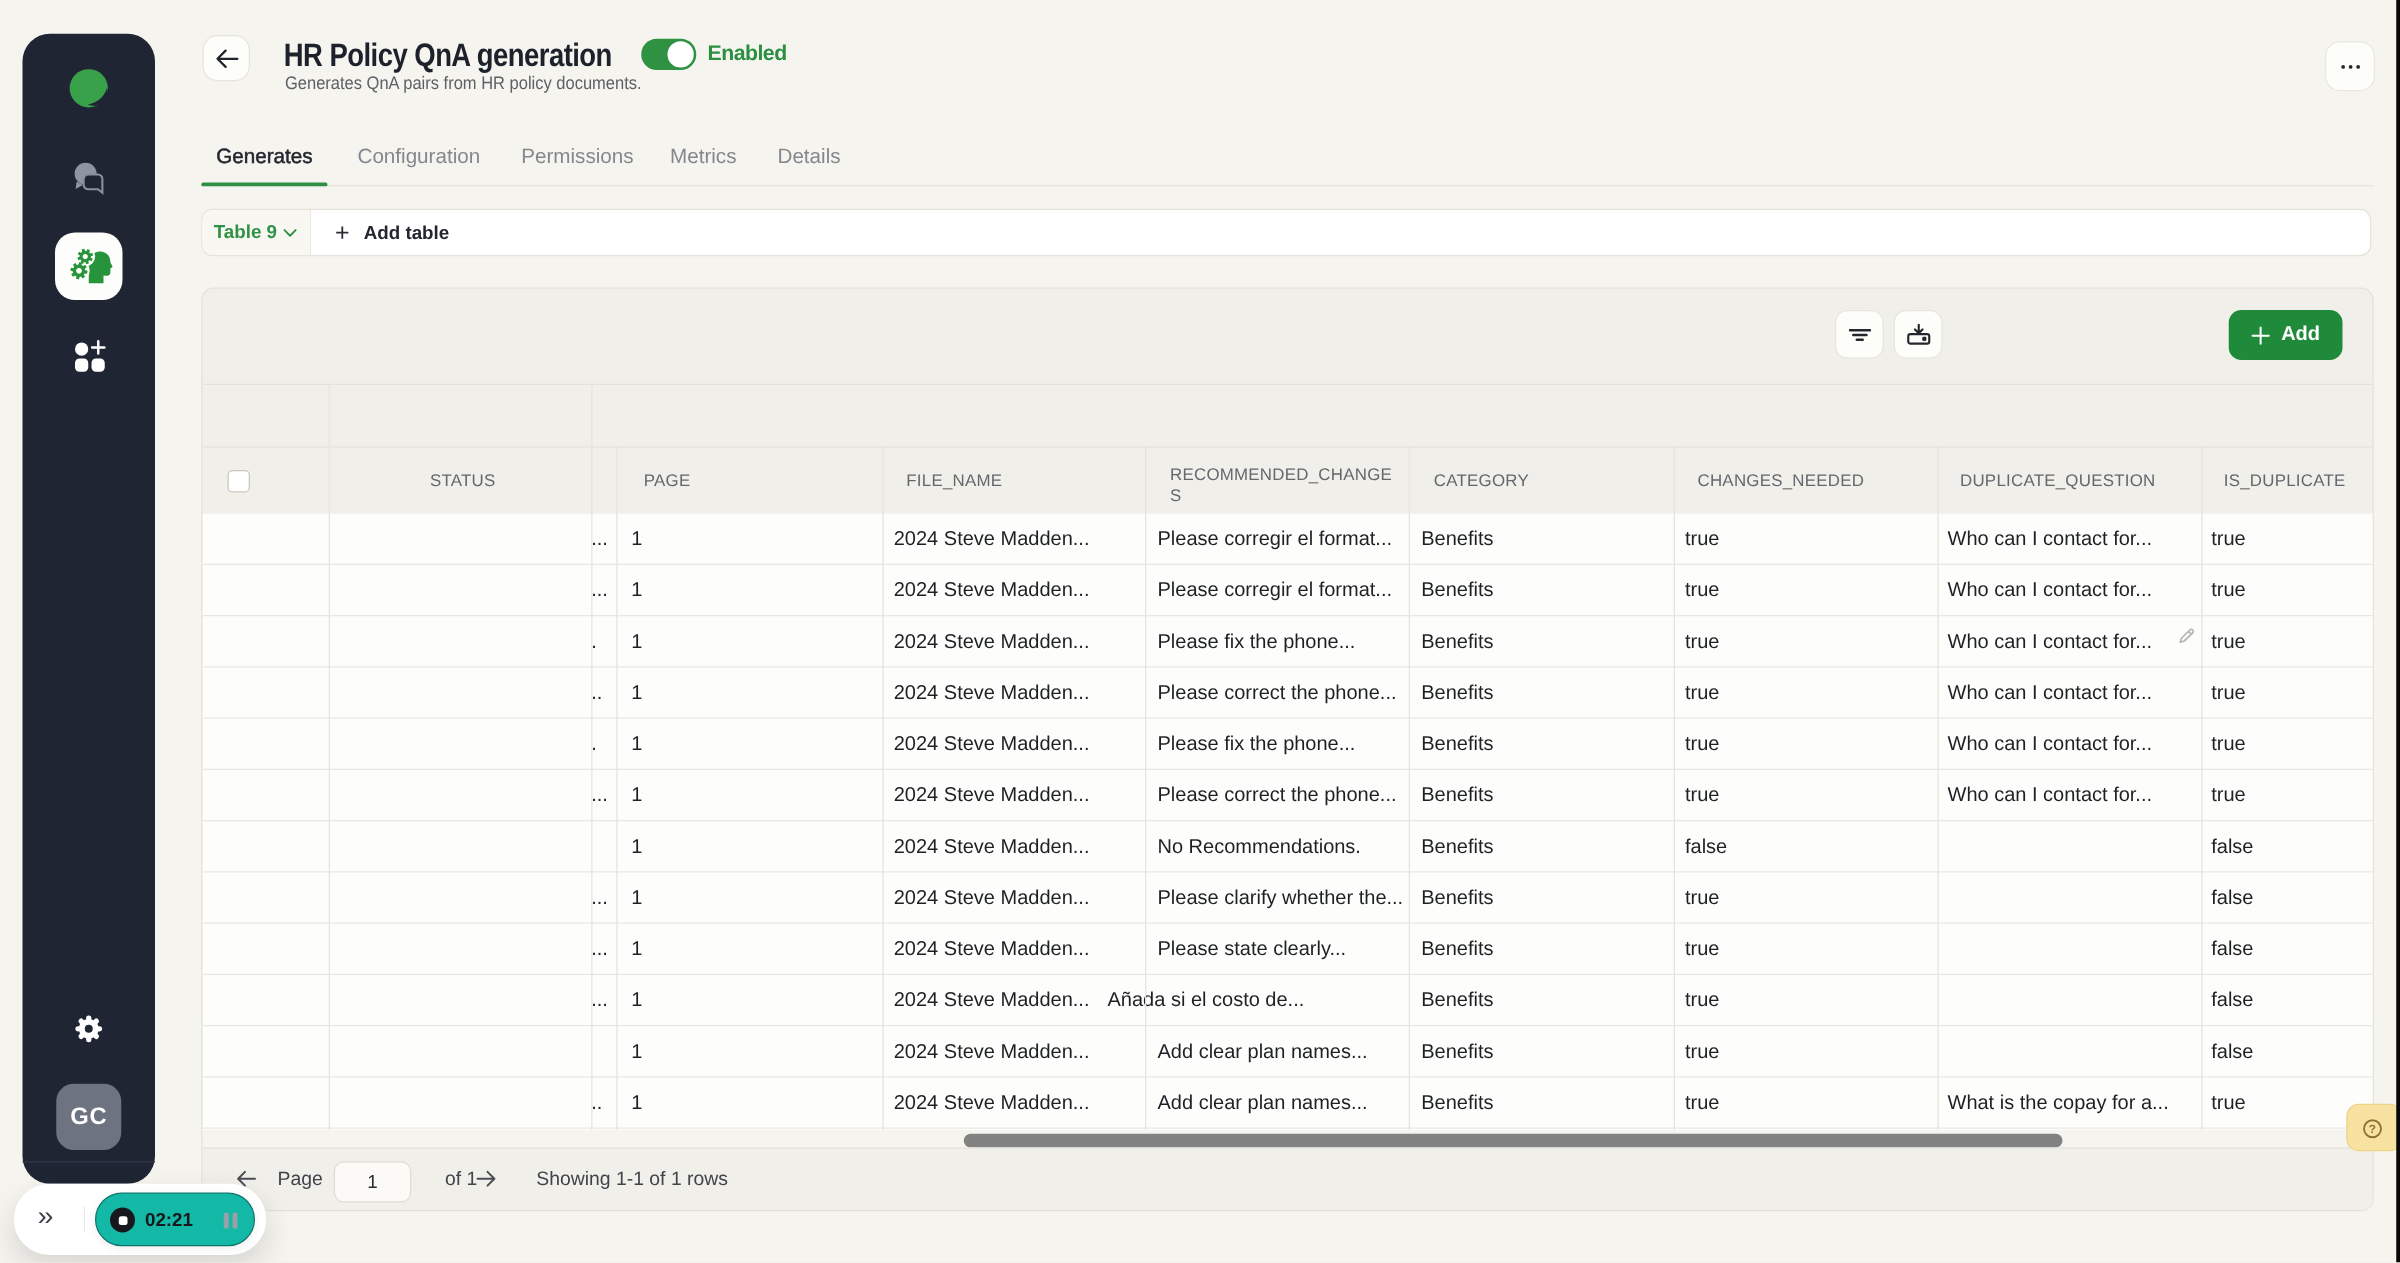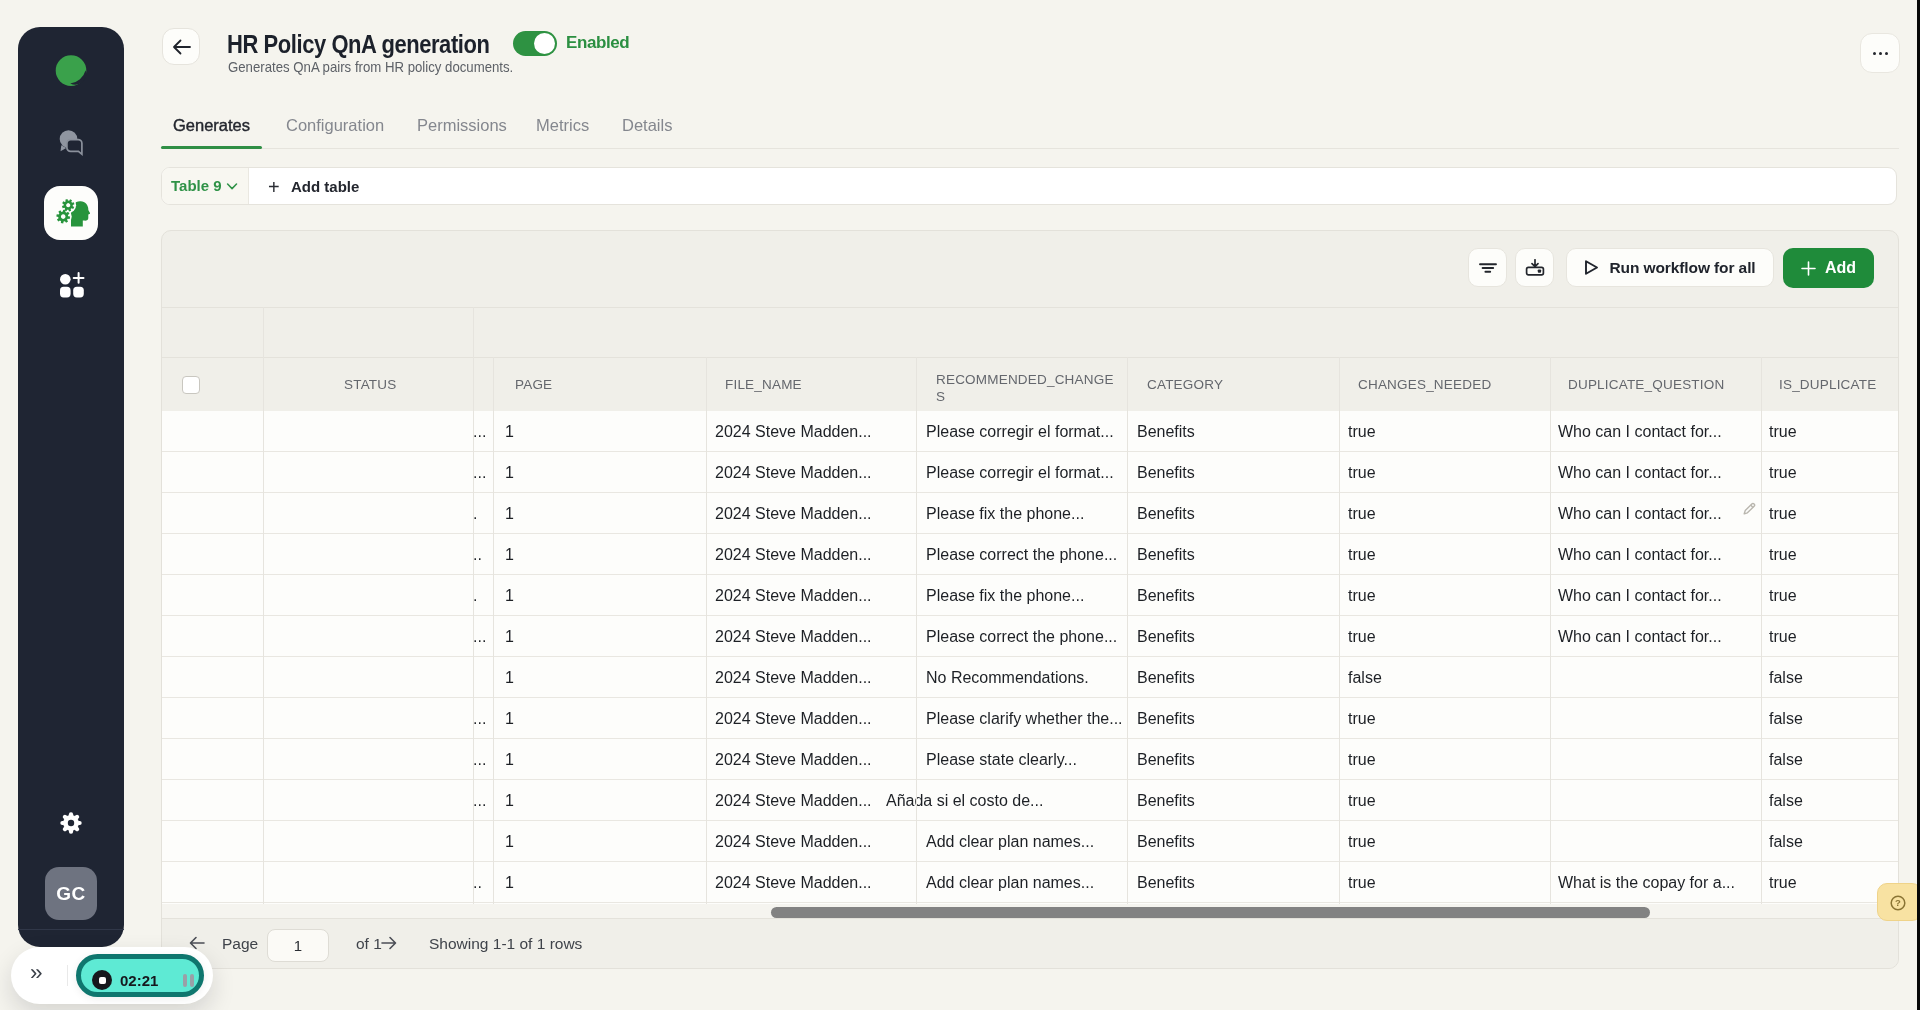--- a/index.html
+++ b/index.html
@@ -55,21 +55,21 @@
 
 #hscroll { position:absolute; left:609px; top:676px; width:879px; height:11px; background:#828282; border-radius:6px; }
 #pgbar { position:absolute; left:0; top:687px; width:1738px; height:52px; background:#f0efe9; border-top:1px solid #e4e2db; }
 #pgbar .txt { position:absolute; top:16px; font-size:15.5px; color:#3f434a; white-space:nowrap; }
 #pginput { position:absolute; left:105px; top:10px; width:62px; height:33px; background:#fbfaf6; border:1px solid #dedcd5; border-radius:8px; font-size:15px; color:#2a2d33; text-align:center; line-height:31px; }
 
 
 #pill { position:absolute; left:11px; top:947px; width:202px; height:57px; background:#fff; border-radius:29px; box-shadow:0 10px 24px rgba(20,24,32,0.14); }
 #pill .chev { position:absolute; left:19px; top:13px; font-size:22px; color:#3b4049; letter-spacing:-2px; }
 #pill .div { position:absolute; left:56px; top:18px; width:1px; height:21px; background:#e9e9e9; }
-#ipill { position:absolute; left:65px; top:7px; width:128px; height:43px; background:#5eead4; border:5px solid #0f766e; border-radius:22px; box-shadow:0 2px 8px rgba(0,0,0,0.07); }
+#ipill { position:absolute; left:65px; top:7px; width:128px; height:43px; background:#14b8a6; border:1px solid #0f766e; border-radius:22px; box-shadow:0 2px 8px rgba(0,0,0,0.07); }
 #ipill .rec { position:absolute; left:11px; top:11px; width:20px; height:20px; background:#16181d; border-radius:50%; }
 #ipill .rec i { position:absolute; left:6.5px; top:6.5px; width:7px; height:7px; background:#fff; border-radius:2px; display:block; }
 #ipill .time { position:absolute; left:39px; top:13px; font-size:15px; font-weight:600; color:#16181d; }
 #ipill .pb { position:absolute; top:15px; width:3.5px; height:13px; background:#9aa0a7; border-radius:2px; }
 
 
 #help { position:absolute; left:1877px; top:883px; width:45px; height:38px; background:#f8e2a2; border:1px solid #efd389; border-radius:10px; }
 #strip { position:absolute; left:1917px; top:0; width:3px; height:1010px; background:#070707; }
 </style>
 </head>
@@ -172,26 +172,20 @@
   </div>
   <div class="icbtn" style="left:1353px">
     <svg width="20" height="17" viewBox="0 0 20 17">
         <g stroke="#23262c" stroke-width="1.7" fill="none" stroke-linecap="round" stroke-linejoin="round">
           <path d="M10 0.8 v6.6 M7 4.6 L10 7.6 L13 4.6"></path>
           <rect x="1.6" y="8.3" width="16.8" height="7.6" rx="1.8"></rect>
         </g>
         <rect x="12.8" y="10.4" width="3.3" height="3.3" rx="0.9" fill="#23262c"></rect>
       </svg>
   </div>
-  <div id="runbtn">
-    <svg width="15" height="17" viewBox="0 0 15 17">
-        <path d="M2 2.2 L13 8.5 L2 14.8 Z" stroke="#20242c" stroke-width="1.9" fill="none" stroke-linejoin="round"></path>
-      </svg>
-    <span>Run workflow for all</span>
-  </div>
   <div id="addbtn">
     <svg width="15" height="15" viewBox="0 0 15 15">
         <path d="M7.5 1 v13 M1 7.5 h13" stroke="#fff" stroke-width="1.6" stroke-linecap="round"></path>
       </svg>
     <span>Add</span>
   </div>
 
   <div class="hline" style="top:76px"></div>
   <div class="hline" style="top:126px"></div>
 <div class="vl" style="left:100.5px;top:76px;height:597px"></div>

